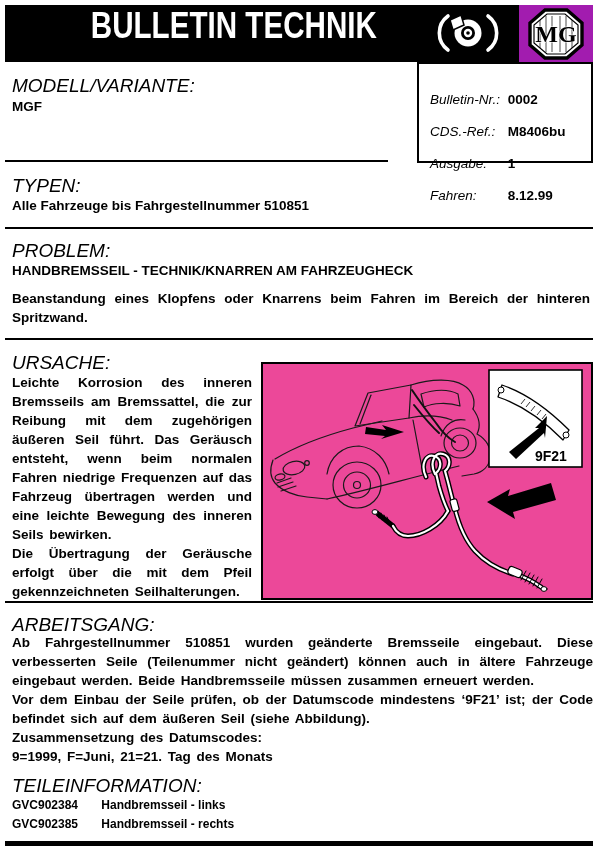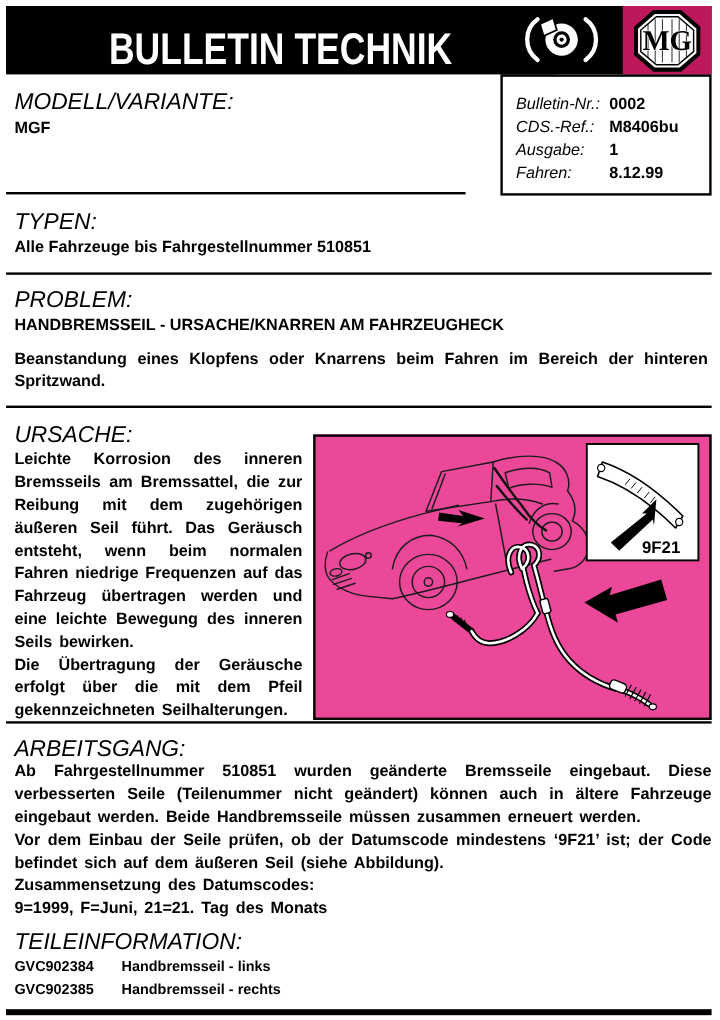--- a/index.html
+++ b/index.html
@@ -3,29 +3,29 @@
 <meta charset="utf-8">
 <style>
   html,body{margin:0;padding:0;background:#ffffff;}
   .page{
     position:relative;width:600px;height:850px;background:#ffffff;
     font-family:"Liberation Sans",sans-serif;color:#000;overflow:hidden;
   }
   .abs{position:absolute;}
   
   .banner{left:5px;top:5px;width:457px;height:57px;background:#000;
-    display:flex;align-items:flex-end;justify-content:center;}
+    display:flex;align-items:flex-start;justify-content:center;}
   .banner-text{color:#fff;font-weight:bold;font-size:37px;white-space:nowrap;
     transform:scaleX(.8);letter-spacing:0;}
   .icon-box{left:417px;top:5px;width:176px;height:57px;background:#000;}
-  .logo-pane{position:absolute;right:0;top:0;width:74px;height:57px;background:#be185d;
+  .logo-pane{position:absolute;right:0;top:0;width:74px;height:57px;background:#a21caf;
     display:flex;align-items:center;justify-content:center;}
   .info-box{left:417px;top:62px;width:176px;height:101px;border:2px solid #000;
     box-sizing:border-box;padding:13px 0 0 11px;}
-  .info-row{height:19px;line-height:19px;font-size:13.5px;white-space:nowrap;}
+  .info-row{height:19px;line-height:19px;font-size:13.5px;white-space:nowrap;margin-top:13px;}
   .info-label{display:inline-block;width:74px;font-style:italic;}
   .info-value{font-weight:bold;}
   
   .h-italic{font-style:italic;font-size:19px;line-height:16px;}
   .bold{font-weight:bold;font-size:13.5px;line-height:19px;}
   .justify{text-align:justify;word-spacing:2px;}
   .justify p{margin:0;}
   
   .rule{background:#000;}
   
@@ -102,21 +102,21 @@
 
   <div class="abs" style="left:12px;top:178px;">
     <div class="h-italic">TYPEN:</div>
     <div class="bold" style="margin-top:2px;">Alle Fahrzeuge bis Fahrgestellnummer 510851</div>
   </div>
 
   <div class="abs rule" style="left:5px;top:227px;width:588px;height:1.5px;"></div>
 
   <div class="abs" style="left:12px;top:243px;width:578px;">
     <div class="h-italic">PROBLEM:</div>
-    <div class="bold" style="margin-top:2px;">HANDBREMSSEIL - URSACHE/KNARREN AM FAHRZEUGHECK</div>
+    <div class="bold" style="margin-top:2px;">HANDBREMSSEIL - TECHNIK/KNARREN AM FAHRZEUGHECK</div>
     <div class="bold justify" style="margin-top:9px;">Beanstandung eines Klopfens oder Knarrens beim Fahren im Bereich der hinteren Spritzwand.</div>
   </div>
 
   <div class="abs rule" style="left:5px;top:338px;width:588px;height:1.5px;"></div>
 
   <div class="abs" style="left:12px;top:355px;width:240px;">
     <div class="h-italic">URSACHE:</div>
     <div class="bold justify" style="margin-top:2px;">
       <p>Leichte Korrosion des inneren Bremsseils am Bremssattel, die zur Reibung mit dem zugehörigen äußeren Seil führt. Das Geräusch entsteht, wenn beim normalen Fahren niedrige Frequenzen auf das Fahrzeug übertragen werden und eine leichte Bewegung des inneren Seils bewirken.</p>
       <p>Die Übertragung der Geräusche erfolgt über die mit dem Pfeil gekennzeichneten Seilhalterungen.</p>

